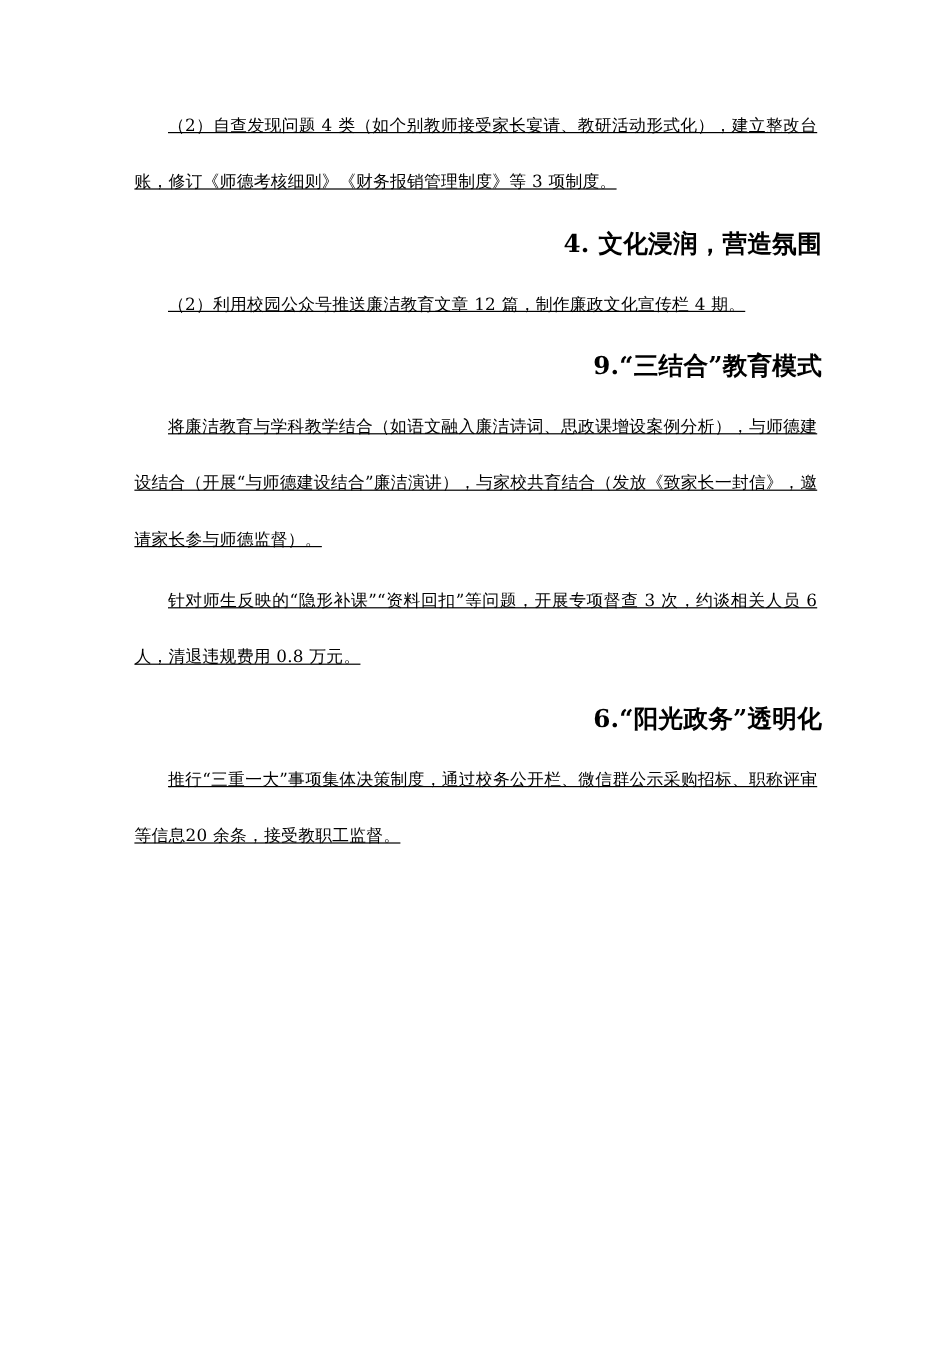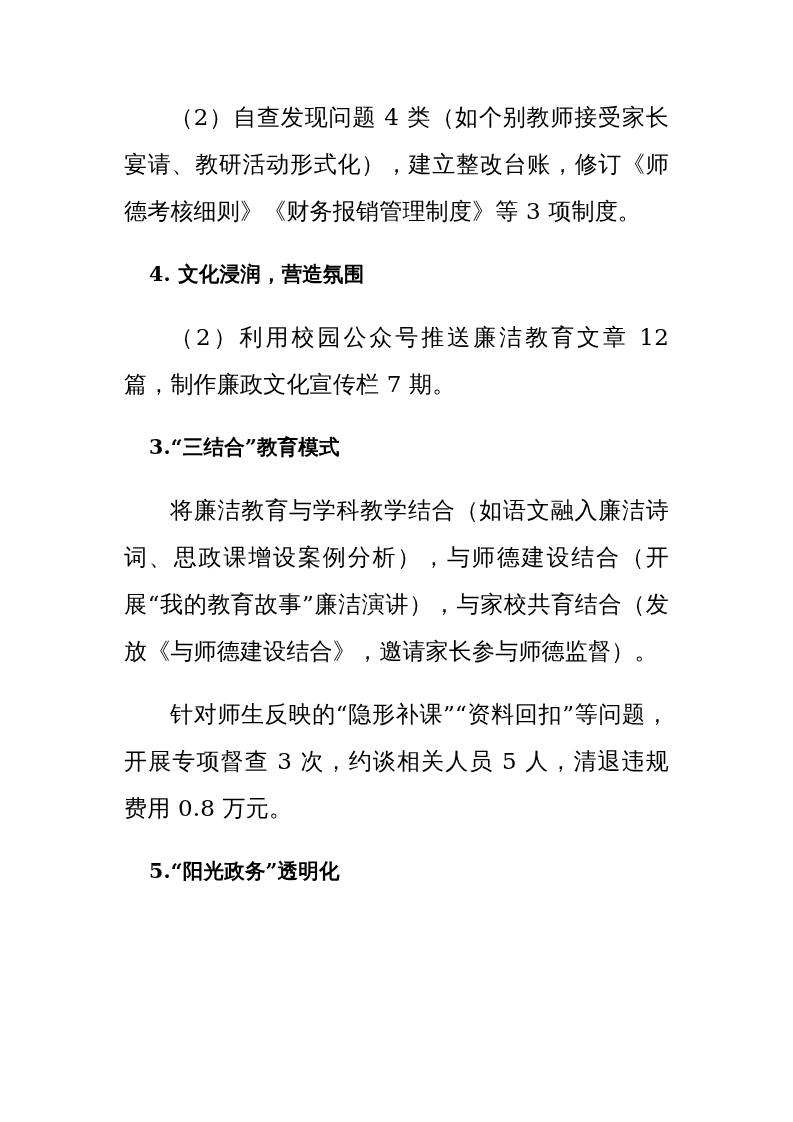--- a/index.html
+++ b/index.html
@@ -18,45 +18,47 @@
     position: relative;
     width: 793px;
     height: 1122px;
     box-sizing: border-box;
     padding: 78px 108px 60px 108px;
   }
   .doc-body {
     display: block;
   }
   .para {
-    font-size: 23px;
+    font-size: 14px;
     line-height: 47px;
     letter-spacing: 0.2px;
     text-align: justify;
     text-justify: inter-ideograph;
-    margin: 16px;
+    margin: 4px;
     text-indent: 2em;
     font-weight: 400;
+    text-decoration: underline;
   }
   .heading {
     font-size: 20.5px;
     line-height: 47px;
     letter-spacing: 0.2px;
     margin: 0;
     text-indent: 2em;
     font-weight: 700;
-    text-align: left;
+    text-align: right;
   }
 </style>
 </head>
 <body>
 
 <div class="page">
   <div class="doc-body" id="doc-body">
       <p class="para">（2）自查发现问题 4 类（如个别教师接受家长宴请、教研活动形式化），建立整改台账，修订《师德考核细则》《财务报销管理制度》等 3 项制度。</p>
       <p class="heading">4. 文化浸润，营造氛围</p>
-      <p class="para">（2）利用校园公众号推送廉洁教育文章 12 篇，制作廉政文化宣传栏 7 期。</p>
-      <p class="heading">3.“三结合”教育模式</p>
-      <p class="para">将廉洁教育与学科教学结合（如语文融入廉洁诗词、思政课增设案例分析），与师德建设结合（开展“我的教育故事”廉洁演讲），与家校共育结合（发放《与师德建设结合》，邀请家长参与师德监督）。</p>
-      <p class="para">针对师生反映的“隐形补课”“资料回扣”等问题，开展专项督查 3 次，约谈相关人员 5 人，清退违规费用 0.8 万元。</p>
-      <p class="heading">5.“阳光政务”透明化</p>
+      <p class="para">（2）利用校园公众号推送廉洁教育文章 12 篇，制作廉政文化宣传栏 4 期。</p>
+      <p class="heading">9.“三结合”教育模式</p>
+      <p class="para">将廉洁教育与学科教学结合（如语文融入廉洁诗词、思政课增设案例分析），与师德建设结合（开展“与师德建设结合”廉洁演讲），与家校共育结合（发放《致家长一封信》，邀请家长参与师德监督）。</p>
+      <p class="para">针对师生反映的“隐形补课”“资料回扣”等问题，开展专项督查 3 次，约谈相关人员 6 人，清退违规费用 0.8 万元。</p>
+      <p class="heading">6.“阳光政务”透明化</p>
+      <p class="para">推行“三重一大”事项集体决策制度，通过校务公开栏、微信群公示采购招标、职称评审等信息20 余条，接受教职工监督。</p>
     </div>
 </div>
 
 </body></html>

